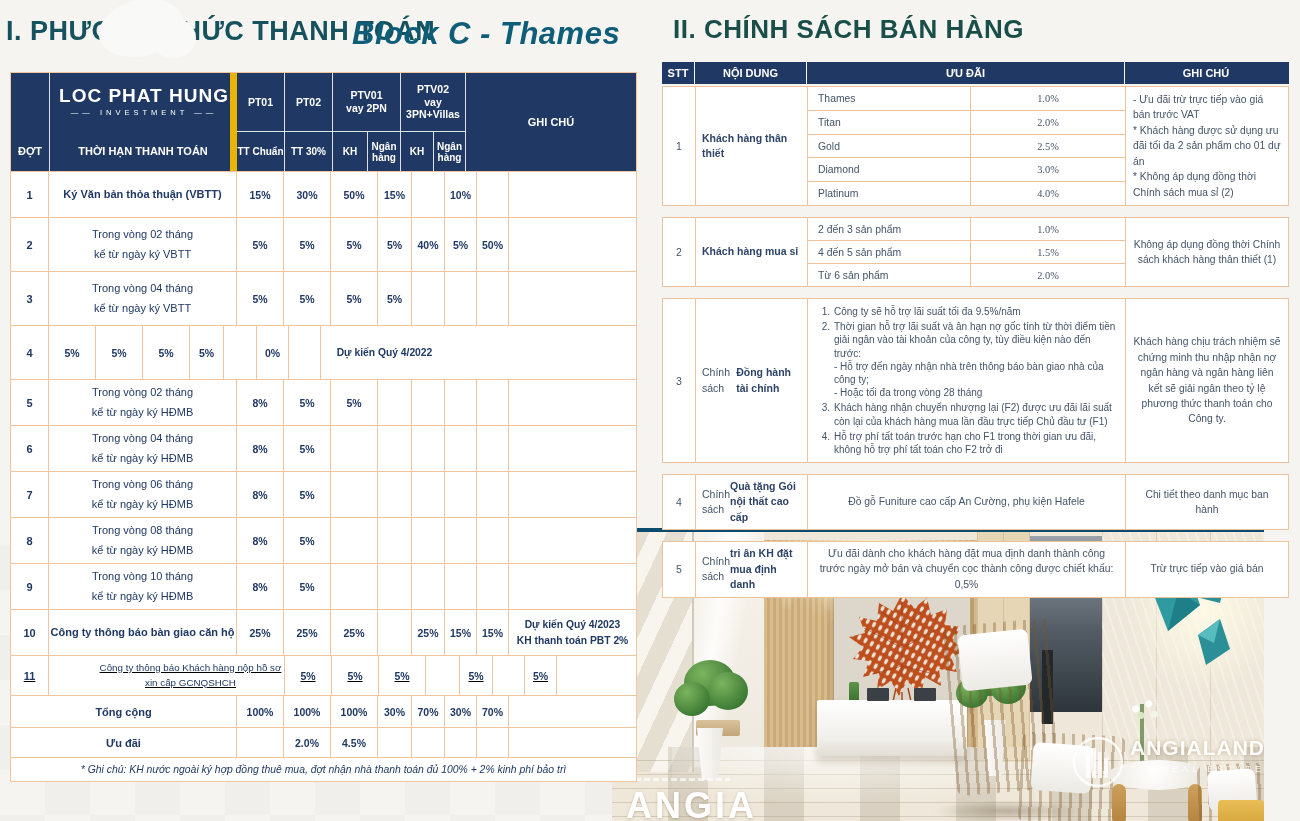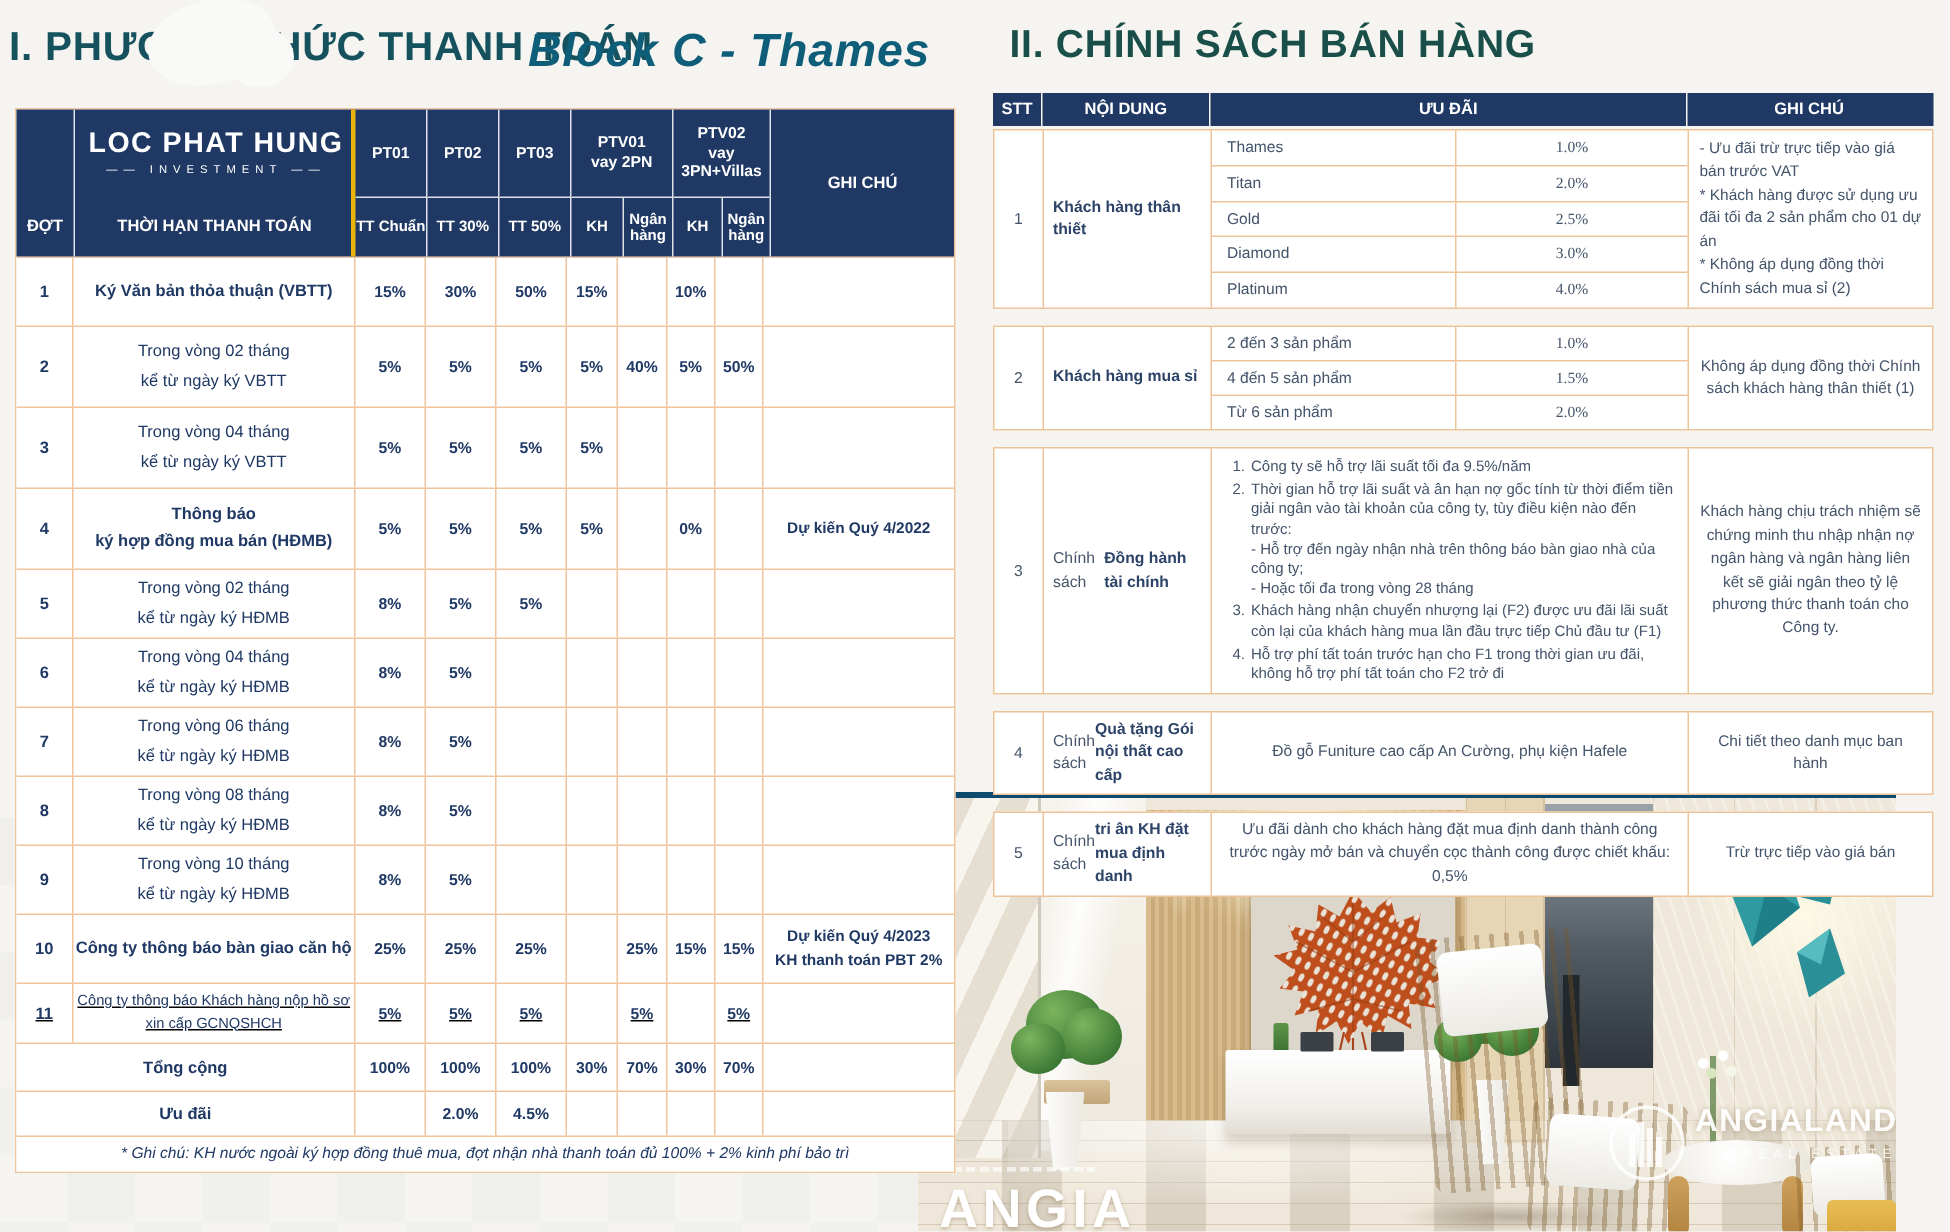--- a/index.html
+++ b/index.html
@@ -19,42 +19,42 @@
   
   .ltitle{position:absolute;left:6px;top:16px;font-size:27px;font-weight:bold;color:#15525e;letter-spacing:.5px;z-index:2;}
   .blob{position:absolute;left:98px;top:0px;width:86px;height:56px;background:#f9f9f7;border-radius:50%;transform:rotate(-14deg);z-index:3;}
   .blob2{position:absolute;left:150px;top:18px;width:46px;height:40px;background:#f9f9f7;border-radius:50%;z-index:3;}
   .blockc{position:absolute;left:352px;top:16px;font-size:31px;font-weight:bold;font-style:italic;color:#0f5e79;z-index:4;letter-spacing:.5px;}
   .rtitle{position:absolute;left:673px;top:14px;font-size:26px;font-weight:bold;color:#1a4f49;letter-spacing:.5px;z-index:2;}
 
   
   #left-table{position:absolute;left:10px;top:72px;width:627px;z-index:2;background:#fff;border:1px solid #f0c49c;box-sizing:border-box;}
   .lt-header{display:flex;background:#1f3864;color:#fff;height:98px;position:relative;}
-  .lt-blockA{position:relative;width:226px;flex:0 0 226px;border-right:3px solid #eab308;box-sizing:border-box;padding-left:32px;}
+  .lt-blockA{position:relative;width:226px;flex:0 0 226px;border-right:7px solid #eab308;box-sizing:border-box;padding-left:32px;}
   .lt-vline{position:absolute;left:38px;top:0;bottom:0;border-left:1px solid rgba(255,255,255,.85);}
   .lt-logo{position:absolute;left:40px;top:12px;width:186px;text-align:center;}
   .lt-logo .l1{font-size:19px;font-weight:bold;letter-spacing:1px;}
   .lt-logo .l2{font-size:7.5px;letter-spacing:4px;margin-top:1px;}
   .lt-logo .l2:before,.lt-logo .l2:after{content:"—— ";}
   .lt-logo .l2:after{content:" ——";}
   .lt-dotlabel{position:absolute;left:0;top:72px;width:38px;text-align:center;font-size:11px;font-weight:bold;}
   .lt-termlabel{position:absolute;left:38px;top:72px;width:188px;text-align:center;font-size:11px;font-weight:bold;}
   .lt-gblock{display:flex;flex-direction:column;border-right:1px solid rgba(255,255,255,.85);box-sizing:border-box;}
   .lt-gtop{height:59px;display:flex;align-items:center;justify-content:center;text-align:center;font-size:10.5px;font-weight:bold;white-space:pre-line;line-height:1.2;border-bottom:1px solid rgba(255,255,255,.85);box-sizing:border-box;}
   .lt-gsubs{display:flex;flex:1;}
   .lt-gsub{display:flex;align-items:center;justify-content:center;text-align:center;font-size:10px;font-weight:bold;line-height:1.1;box-sizing:border-box;}
   .lt-gsub + .lt-gsub{border-left:1px solid rgba(255,255,255,.85);}
   .lt-hghichu{flex:1;display:flex;align-items:center;justify-content:center;font-size:11px;font-weight:bold;}
   .lt-row{display:flex;border-top:1px solid #f0c49c;box-sizing:border-box;background:#fff;}
   .lt-cell{box-sizing:border-box;border-right:1px solid #f0c49c;display:flex;align-items:center;justify-content:center;text-align:center;color:#1f3864;padding:2px 1px;}
   .lt-cell:last-child{border-right:none;}
   .lt-no{font-size:11px;font-weight:bold;}
   .lt-term{font-size:11px;white-space:pre-line;line-height:1.75;}
   .lt-term.b{font-weight:bold;line-height:1.6;}
-  .lt-term.sm{font-size:9.8px;line-height:1.5;}
+  .lt-term.sm{font-size:9.8px;line-height:1.5;margin-left:48px;}
   .lt-val{font-size:10.5px;font-weight:bold;}
   .lt-note{font-size:10.3px;font-weight:bold;white-space:pre-line;line-height:1.5;}
   .lt-lab{font-size:11px;font-weight:bold;}
   .lt-foot{border-top:1px solid #f0c49c;background:#fff;color:#1f3864;font-size:10.4px;font-style:italic;display:flex;align-items:center;justify-content:center;text-align:center;padding:6px 8px;box-sizing:border-box;}
 
   
   #right-table{position:absolute;left:662px;top:62px;width:627px;z-index:2;}
   .rt-header{display:flex;background:#1f3864;color:#fff;height:22px;margin-bottom:2px;}
   .rt-hcell{display:flex;align-items:center;justify-content:center;font-size:11px;font-weight:bold;box-sizing:border-box;border-right:1px solid #f5f4f1;}
   .rt-hcell:last-child{border-right:none;}
@@ -148,26 +148,20 @@
         <div class="lt-gsubs">
           <div class="lt-gsub" style="flex: 0 0 47px;">TT Chuẩn</div>
         </div>
       </div>
       <div class="lt-gblock" style="flex: 0 0 47px;">
         <div class="lt-gtop">PT02</div>
         <div class="lt-gsubs">
           <div class="lt-gsub" style="flex: 0 0 47px;">TT 30%</div>
         </div>
       </div>
-      <div class="lt-gblock" style="flex: 0 0 47px;">
-        <div class="lt-gtop">PT03</div>
-        <div class="lt-gsubs">
-          <div class="lt-gsub" style="flex: 0 0 47px;">TT 50%</div>
-        </div>
-      </div>
       <div class="lt-gblock" style="flex: 0 0 67px;">
         <div class="lt-gtop">PTV01
 vay 2PN</div>
         <div class="lt-gsubs">
           <div class="lt-gsub" style="flex: 0 0 34px;">KH</div>
           <div class="lt-gsub" style="flex: 0 0 33px;">Ngân hàng</div>
         </div>
       </div>
       <div class="lt-gblock" style="flex: 0 0 64px;">
         <div class="lt-gtop">PTV02
@@ -213,22 +207,20 @@
       <div class="lt-cell lt-val" style="flex: 0 0 47px;">5%</div>
       <div class="lt-cell lt-val" style="flex: 0 0 47px;">5%</div>
       <div class="lt-cell lt-val" style="flex: 0 0 34px;">5%</div>
       <div class="lt-cell lt-val" style="flex: 0 0 33px;"></div>
       <div class="lt-cell lt-val" style="flex: 0 0 32px;"></div>
       <div class="lt-cell lt-val" style="flex: 0 0 32px;"></div>
       <div class="lt-cell lt-note" style="flex: 0 0 127px;"></div>
     </div>
     <div class="lt-row" style="min-height: 54px;">
       <div class="lt-cell lt-no" style="flex: 0 0 38px;">4</div>
-      <div class="lt-cell lt-term b" style="flex: 0 0 188px;">Thông báo
-ký hợp đồng mua bán (HĐMB)</div>
       <div class="lt-cell lt-val" style="flex: 0 0 47px;">5%</div>
       <div class="lt-cell lt-val" style="flex: 0 0 47px;">5%</div>
       <div class="lt-cell lt-val" style="flex: 0 0 47px;">5%</div>
       <div class="lt-cell lt-val" style="flex: 0 0 34px;">5%</div>
       <div class="lt-cell lt-val" style="flex: 0 0 33px;"></div>
       <div class="lt-cell lt-val" style="flex: 0 0 32px;">0%</div>
       <div class="lt-cell lt-val" style="flex: 0 0 32px;"></div>
       <div class="lt-cell lt-note" style="flex: 0 0 127px;">Dự kiến Quý 4/2022</div>
     </div>
     <div class="lt-row" style="min-height: 46px;">

